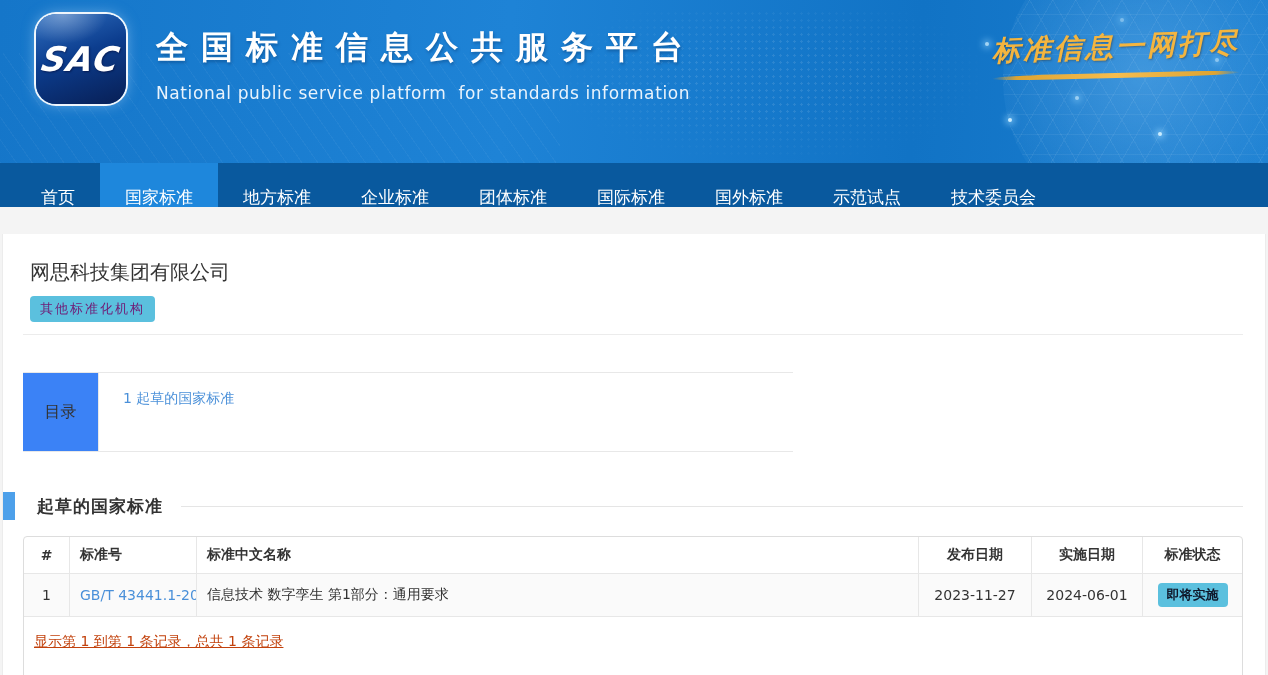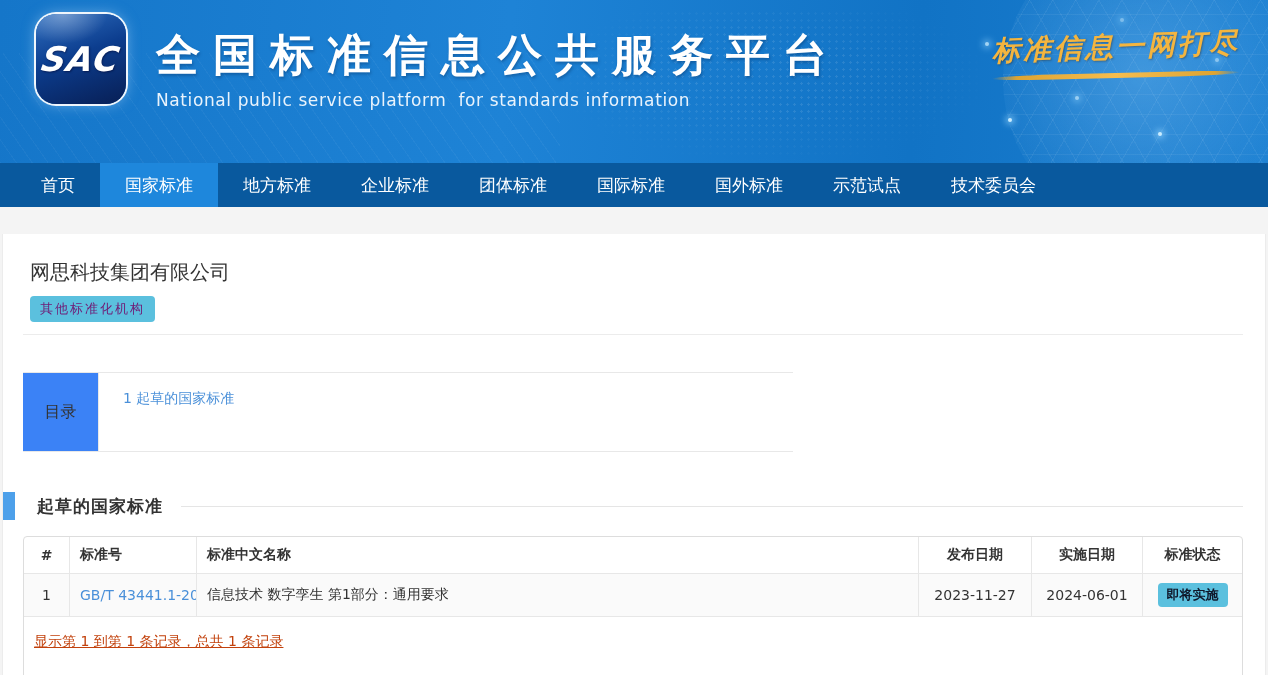--- a/index.html
+++ b/index.html
@@ -32,32 +32,32 @@
     box-shadow:0 0 7px 2px rgba(150,215,255,.85);}
   .logo{position:absolute;left:36px;top:14px;width:90px;height:90px;border-radius:20px;
     background:linear-gradient(160deg,#2f6fc0 0%,#0c3d8e 45%,#081f55 100%);
     box-shadow:0 0 0 2px rgba(255,255,255,.92),0 0 14px rgba(200,230,255,.5);
     display:flex;align-items:center;justify-content:center;overflow:hidden;}
   .logo::before{content:"";position:absolute;left:-18px;top:-30px;width:90px;height:60px;
     background:radial-gradient(ellipse at center,rgba(255,255,255,.35),transparent 70%);}
   .logo-text{color:#fff;font-style:italic;font-weight:bold;font-size:34px;
     transform:skewX(-10deg);letter-spacing:1px;text-shadow:1px 1px 2px rgba(0,0,40,.5);}
   .titles{position:absolute;left:156px;top:26px;}
-  .site-title{font-size:44px;color:#fff;font-weight:bold;letter-spacing:13px;white-space:nowrap;
+  .site-title{font-size:32px;color:#fff;font-weight:bold;letter-spacing:13px;white-space:nowrap;
     text-shadow:1px 2px 3px rgba(0,40,90,.35);text-align:right;}
-  .site-subtitle{margin-top:5px;font-size:17px;color:#e9f3fc;letter-spacing:.6px;white-space:pre;}
+  .site-subtitle{margin-top:13px;font-size:17px;color:#e9f3fc;letter-spacing:.6px;white-space:pre;}
   .slogan-wrap{position:absolute;right:28px;top:28px;text-align:center;}
   .slogan-text{font-family:"DejaVu Serif","Liberation Serif",serif;font-style:italic;font-weight:bold;
     font-size:28px;color:var(--slogan-gold);letter-spacing:3px;white-space:nowrap;
     transform:rotate(-2deg);text-shadow:1px 1px 2px rgba(60,30,0,.35);}
   .slogan-underline{height:5px;margin-top:7px;transform:rotate(-1.5deg);border-radius:50%/100%;
     background:linear-gradient(90deg,transparent,#dda433 10%,#f6bd4e 50%,#dda433 90%,transparent);}
   
   .mainnav{display:flex;height:44px;background:var(--nav-bg);padding-left:16px;}
-  .nav-item{color:#fff;font-size:17px;line-height:44px;padding:0 25px;cursor:pointer;white-space:nowrap;}
+  .nav-item{color:#fff;font-size:17px;line-height:44px;padding:12px 25px;cursor:pointer;white-space:nowrap;}
   .nav-item.active{background:var(--nav-active);}
   .band{height:15px;background:#f4f4f4;}
   
   .content{background:#fff;margin:12px 2px;height:453px;padding-top:25px;position:relative;
     border-left:1px solid #ececec;border-right:1px solid #ececec;}
   .org-name{margin:0 0 10px 27px;font-size:20px;font-weight:normal;color:#333;}
   .org-badge{display:inline-block;margin-left:27px;background:var(--badge-cyan);color:#701a75;
     font-size:13px;padding:4px 10px;border-radius:4px;letter-spacing:2px;}
   .divider{border:none;border-top:1px solid #ececec;margin:12px 22px 0 20px;}
   .toc{margin:37px 0 0 20px;width:770px;height:80px;display:flex;

